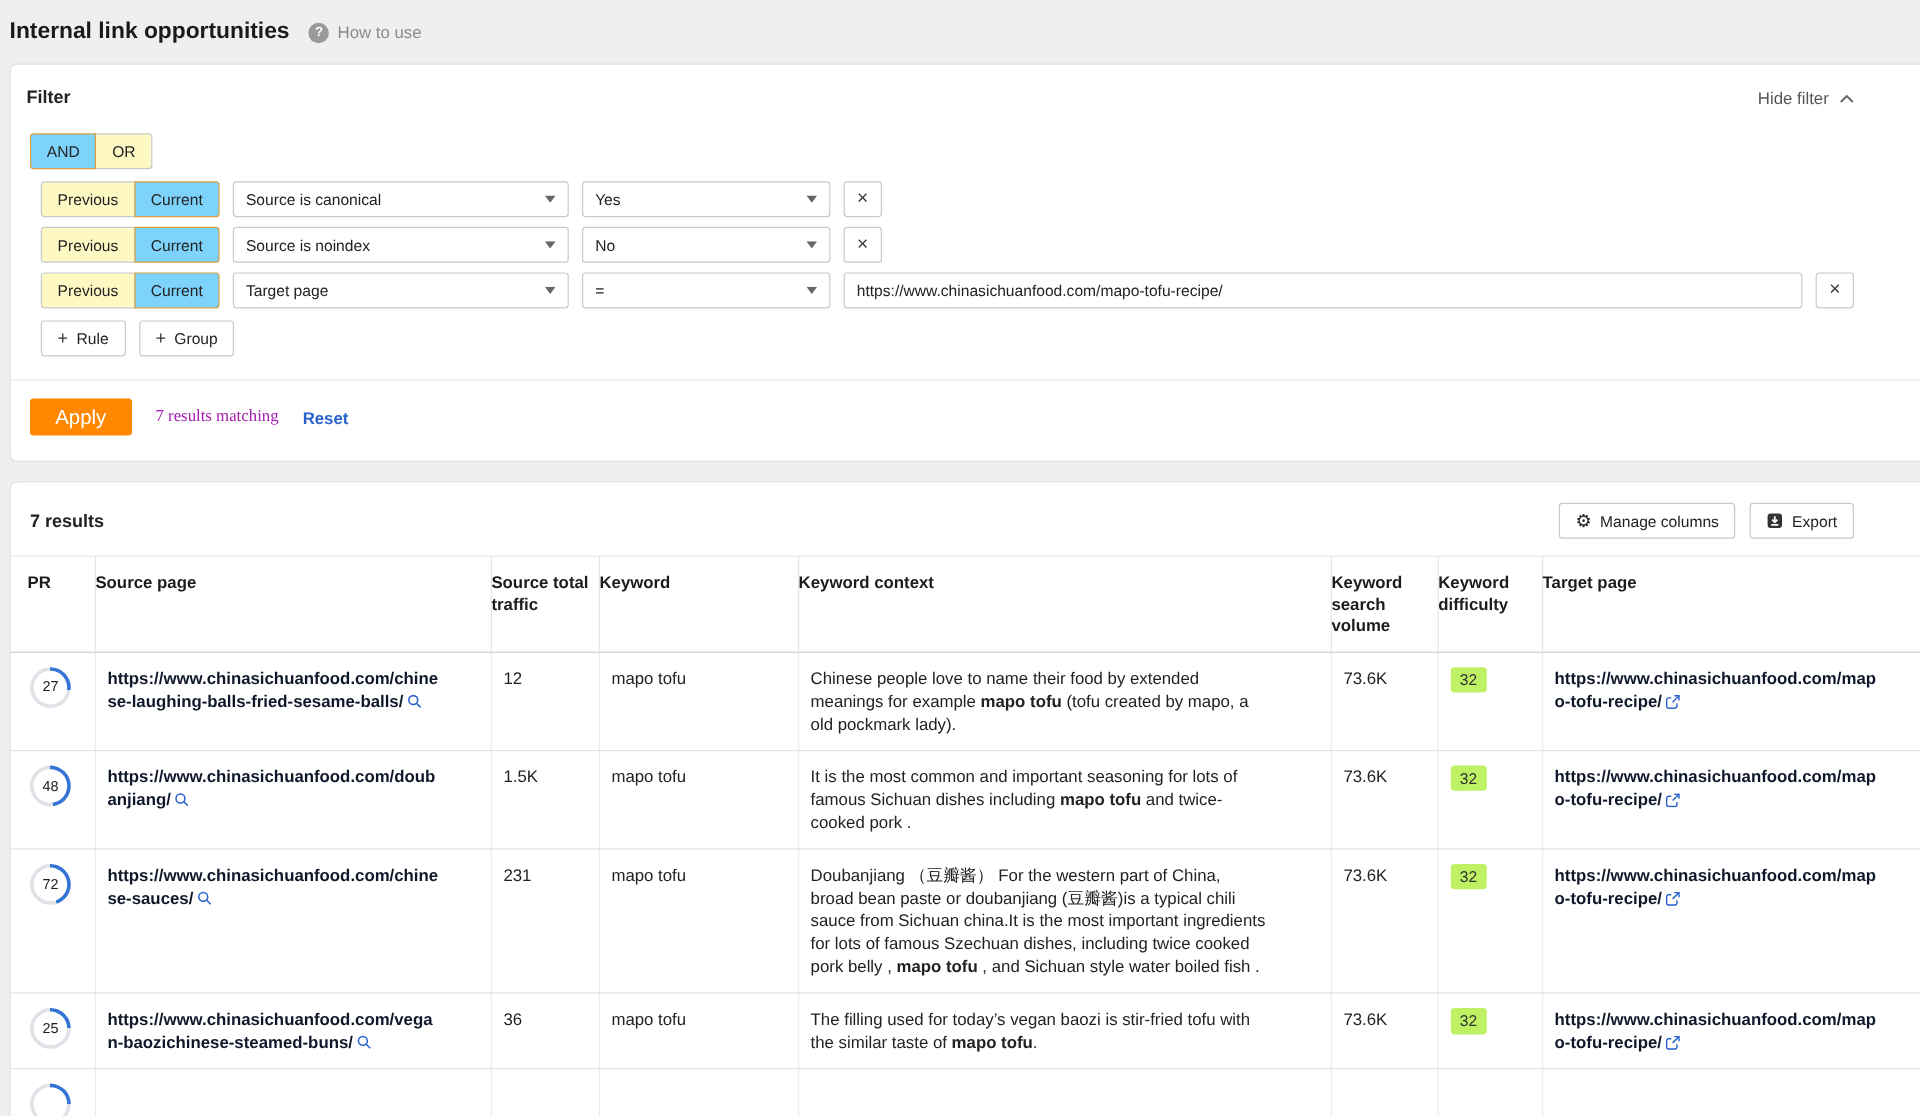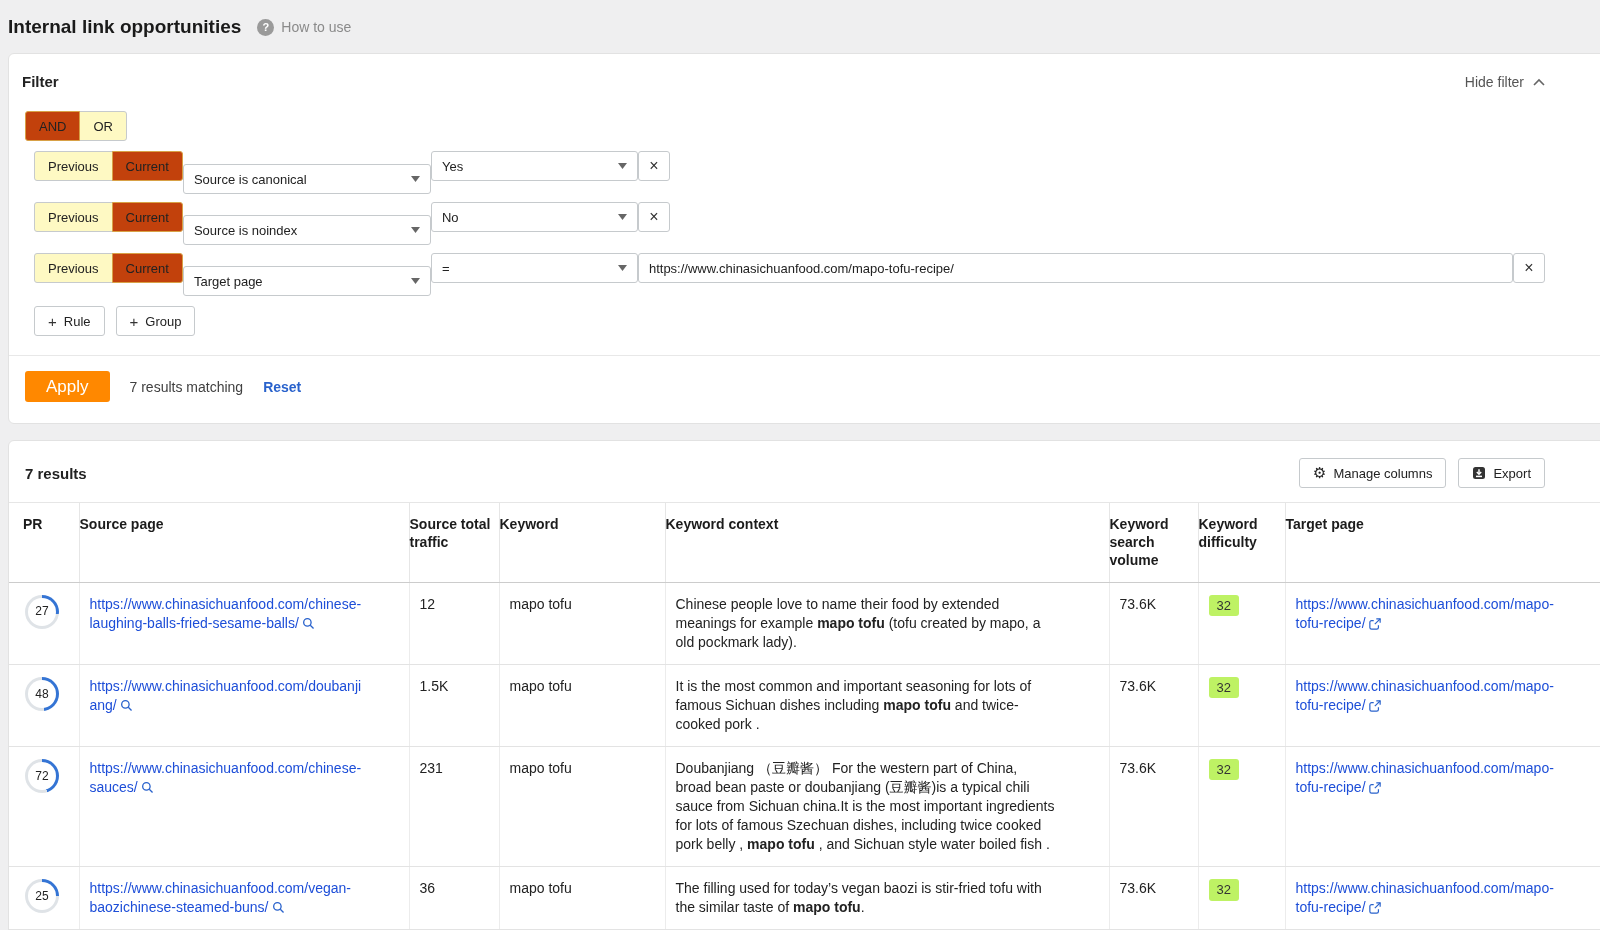--- a/index.html
+++ b/index.html
@@ -24,63 +24,63 @@
   .filter-head { display:flex; justify-content:space-between; align-items:center; padding:19px 70px 15px 13px; }
   .filter-title { font-weight:bold; font-size:15px; }
   .hide-filter { display:flex; align-items:center; gap:9px; color:#555; font-size:14px; cursor:pointer; }
 
   .filter-body { padding:6px 70px 0 16px; }
   .seg-group { display:inline-flex; }
   .seg { height:30px; padding:0 13px; background:#fef9c3; border:1px solid #c6cacd; font-size:13px;
     color:#222; cursor:pointer; font-family:inherit; }
   .seg-group .seg:first-child { border-radius:3px 0 0 3px; }
   .seg-group .seg:last-child { border-radius:0 3px 3px 0; margin-left:-1px; }
-  .seg.selected { background:#c2410c; border-color:#d8a146; position:relative; z-index:1; }
+  .seg.selected { background:#7dd3fc; border-color:#d8a146; position:relative; z-index:1; }
 
   .rules { margin:10px 0 0 9px; display:flex; flex-direction:column; gap:8px; }
-  .rule-row { display:flex; align-items:flex-start; }
+  .rule-row { display:flex; align-items:flex-end; gap:11px; }
   .select { display:inline-flex; align-items:center; justify-content:space-between; padding:0 10px;
     height:30px; border:1px solid #c6cacd; border-radius:3px; background:#fff; font-size:13px;
     color:#222; cursor:pointer; flex:none; }
-  .field-select { width:248px;margin-top:13px; }
+  .field-select { width:280px; }
   .op-select { width:207px; }
   .value-input { flex:1; min-width:0; height:30px; border:1px solid #c6cacd; border-radius:3px;
     padding:0 10px; font-size:13px; font-family:inherit; color:#222; background:#fff; }
   .x-btn { width:32px; height:30px; background:#fff; border:1px solid #c6cacd; border-radius:3px;
     font-size:16px; line-height:1; color:#333; cursor:pointer; flex:none; }
 
   .add-row { display:flex; gap:11px; margin:10px 0 0 9px; padding-bottom:19px; }
   .btn { height:30px; padding:0 13px; background:#fff; border:1px solid #c6cacd; border-radius:3px;
     font-size:13px; display:inline-flex; align-items:center; gap:7px; color:#222; cursor:pointer; font-family:inherit; }
   .plus { font-size:15px; color:#333; }
 
   .divider { border-top:1px solid #e8e8e8; }
   .apply-row { display:flex; align-items:center; padding:15px 16px 21px 16px; }
   .apply-btn { height:31px; padding:0 21px; background:#ff8800; border:none; border-radius:3px;
     color:#fff; font-size:17px; cursor:pointer; font-family:inherit; }
-  .matching { color:#404040; font-size:14px; margin-left:20px; }
+  .matching { color:#a21caf; font-size:14px; margin-left:20px;font-family:Liberation Serif, serif; }
   .reset { color:#2962cc; font-size:14px; font-weight:bold; margin-left:20px; text-decoration:none; cursor:pointer; }
 
   
   .results-card { margin-top:16px; min-height:560px; }
   .results-head { display:flex; justify-content:space-between; align-items:center; padding:17px 70px 14px 16px; }
   .results-count { font-weight:bold; font-size:15px; }
   .head-actions { display:flex; gap:12px; }
   .gear-glyph { font-family:"DejaVu Sans",sans-serif; font-size:15px; line-height:1; }
 
   table { border-collapse:collapse; table-layout:fixed; width:1606px; background:#fff; border-top:1px solid #e6e6e6; }
   th { font-size:14px; font-weight:bold; text-align:left; vertical-align:top; padding:12px 0;
     border-bottom:1px solid #cccccc; border-right:1px solid #e6e6e6; line-height:1.3; color:#1c1c1c; cursor:pointer; }
   td { font-size:14px; vertical-align:top; padding:12px 10px; border-bottom:1px solid #e3e3e3;
     border-right:1px solid #ececec; line-height:1.36; }
   th:first-child, td:first-child { padding-left:14px; }
   th:last-child, td:last-child { border-right:none; }
 
-  .link { color:#1d4ed8; text-decoration:none; overflow-wrap:break-word; word-wrap:break-word;
-    display:inline-block; cursor:pointer; }
+  .link { color:#0f172a; text-decoration:none; overflow-wrap:break-word; word-wrap:break-word;
+    display:inline-block; cursor:pointer;font-weight:bold; }
   .source-link { max-width:276px; }
   .target-link { max-width:272px; }
   .icon-inline { vertical-align:-2px; margin-left:3px; }
 
   .context { max-width:380px; color:#222; }
   .context b { font-weight:bold; }
 
   .kd-badge { display:inline-block; background:#bef264; border-radius:3px; padding:2px 8px;
     font-size:13px; color:#333; }
 

